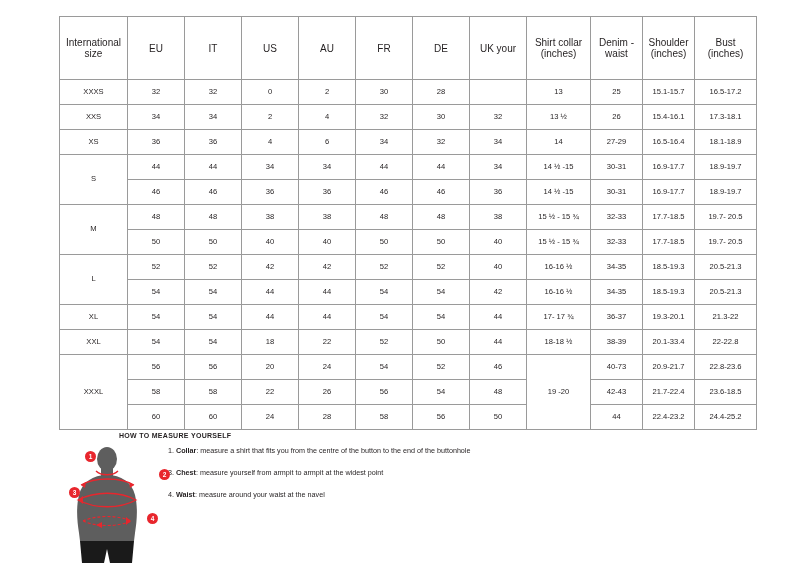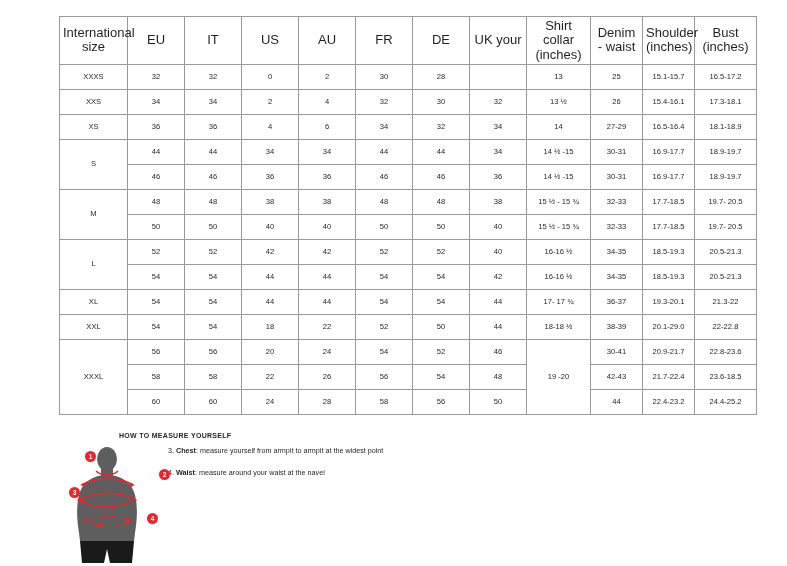--- a/index.html
+++ b/index.html
@@ -40,22 +40,22 @@
     border: 1px solid #9a9a9a;
     text-align: center;
     vertical-align: middle;
     padding: 0;
     font-weight: normal;
     color: #231f20;
     line-height: 1.1;
   }
   table.size-table thead th {
     height: 34px;
-    font-size: 13px;
-    padding: 2px 3px;
+    font-size: 10px;
+    padding: 14px 3px;
   }
   table.size-table thead th.first {
     text-align: center;
   }
   table.size-table tbody td {
     height: 24px;
   }
   .col-intl  { width: 68px; }
   .col-eu    { width: 57px; }
   .col-it    { width: 57px; }
@@ -299,34 +299,34 @@
             <td>XXL</td>
             <td>54</td>
             <td>54</td>
             <td>18</td>
             <td>22</td>
             <td>52</td>
             <td>50</td>
             <td>44</td>
             <td>18-18 ½</td>
             <td>38-39</td>
-            <td>20.1-29.0</td>
+            <td>20.1-33.4</td>
             <td>22-22.8</td>
           </tr>
           <tr>
             <td rowspan="3">XXXL</td>
             <td>56</td>
             <td>56</td>
             <td>20</td>
             <td>24</td>
             <td>54</td>
             <td>52</td>
             <td>46</td>
             <td rowspan="3">19 -20</td>
-            <td>30-41</td>
+            <td>40-73</td>
             <td>20.9-21.7</td>
             <td>22.8-23.6</td>
           </tr>
           <tr>
             <td>58</td>
             <td>58</td>
             <td>22</td>
             <td>26</td>
             <td>56</td>
             <td>54</td>
@@ -347,20 +347,21 @@
             <td>22.4-23.2</td>
             <td>24.4-25.2</td>
           </tr>
         </tbody>
     </table>
   </div>
 
   <div class="measure-title">HOW TO MEASURE YOURSELF</div>
 
   <div class="measure-list" id="measure-list">
+      <div class="item"><span>1.</span> <b>Collar</b><span>: measure a shirt that fits you from the centre of the button to the end of the buttonhole</span></div>
       <div class="item"><span>3.</span> <b>Chest</b><span>: measure yourself from armpit to armpit at the widest point</span></div>
       <div class="item"><span>4.</span> <b>Waist</b><span>: measure around your waist at the navel</span></div>
     </div>
 
   <div class="figure">
     <svg class="fig-svg" width="110" height="120" viewBox="0 0 110 120">
 
       <ellipse cx="47" cy="14" rx="10" ry="12" fill="#5e5e5e"></ellipse>
 
       <rect x="41" y="23" width="12" height="9" fill="#5e5e5e"></rect>

